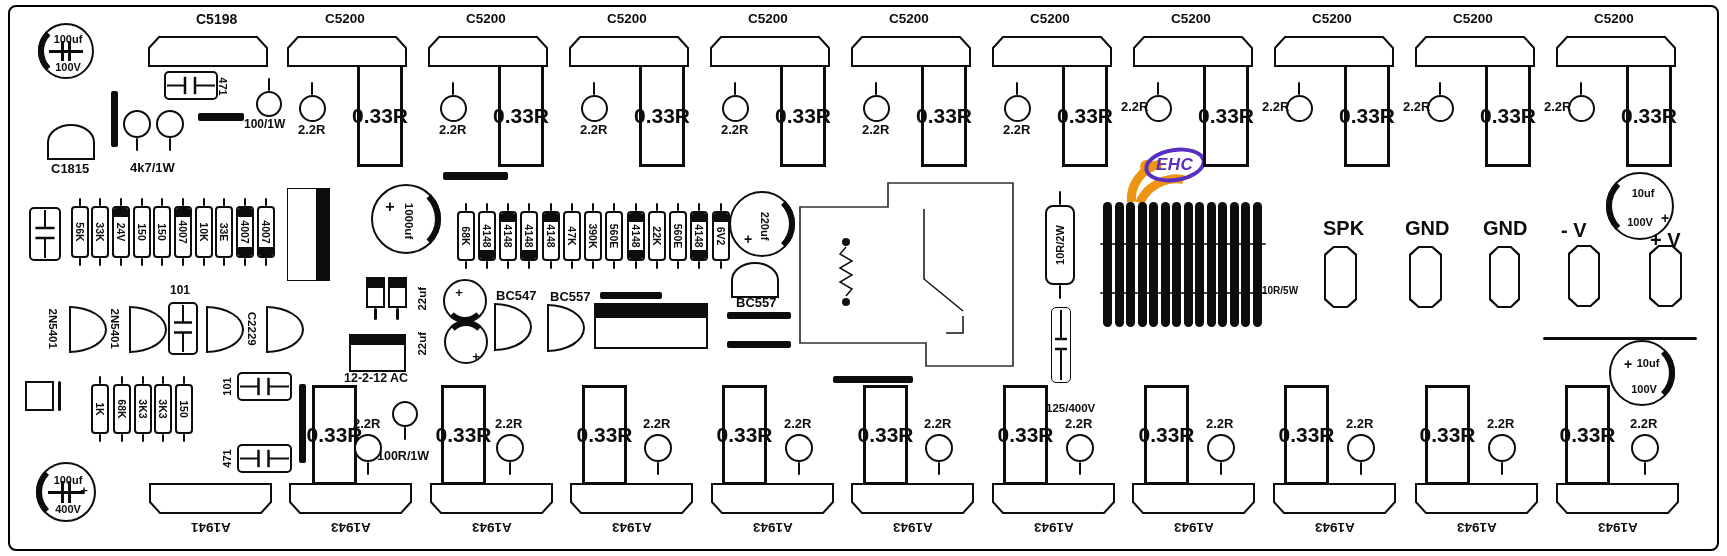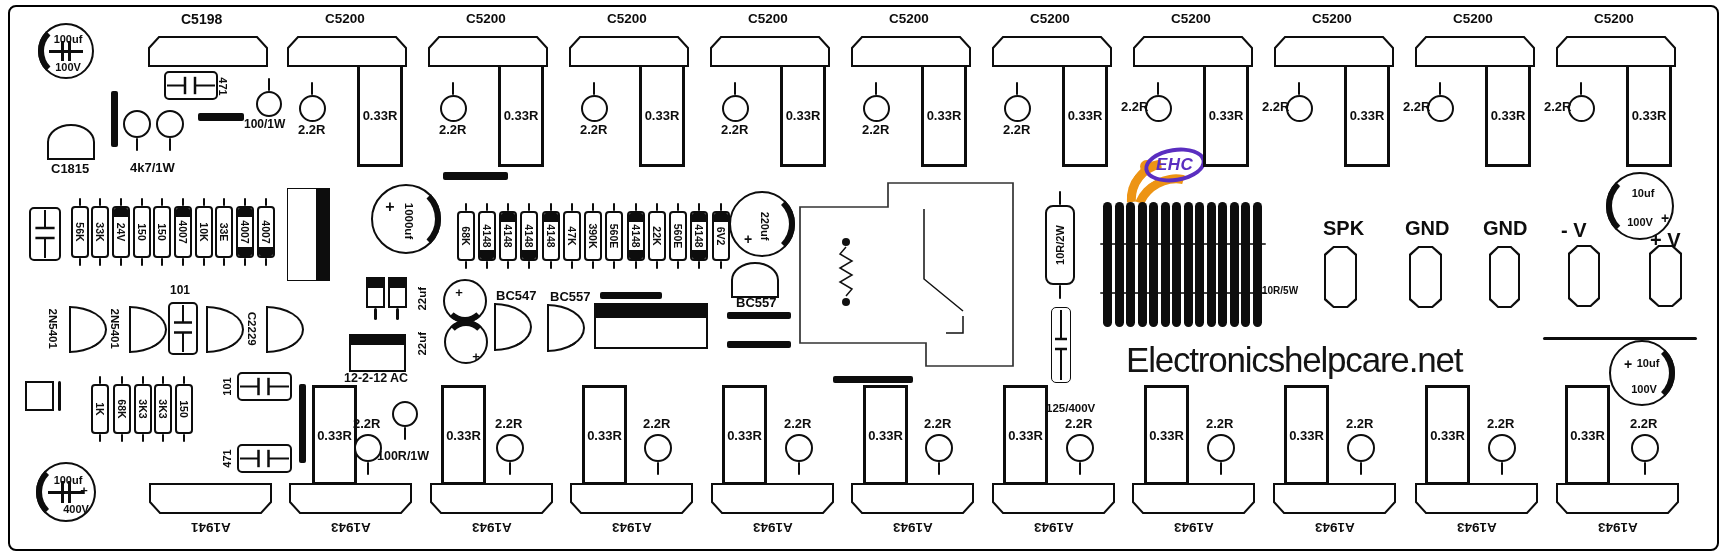--- a/index.html
+++ b/index.html
@@ -9,21 +9,21 @@
   .ctr{display:flex;align-items:center;justify-content:center;}
   .bar{position:absolute;background:#0d0d0d;border-radius:2px;}
   .circ{position:absolute;border:2.6px solid #0d0d0d;border-radius:50%;background:#fff;box-sizing:border-box;}
   .resbody{position:absolute;border:2px solid #0d0d0d;border-radius:4px;background:#fff;box-sizing:border-box;overflow:hidden;}
   .band{position:absolute;left:0;right:0;background:#0d0d0d;}
   .rlab{position:absolute;left:50%;top:50%;font-weight:700;color:#0d0d0d;white-space:nowrap;}
   .fbox{position:absolute;border:2px solid #0d0d0d;border-radius:5px;background:#fff;box-sizing:border-box;}
   .tbox{position:absolute;border:2px solid #0d0d0d;background:#fff;box-sizing:border-box;overflow:hidden;}
   .tall{position:absolute;border:1.6px solid #0d0d0d;background:#fff;box-sizing:border-box;overflow:hidden;}
   .dome{position:absolute;border:2.2px solid #0d0d0d;background:#fff;box-sizing:border-box;}
-  .rrect{position:absolute;border:3.5px solid #0d0d0d;background:#fff;box-sizing:border-box;display:flex;align-items:center;justify-content:center;font-weight:700;font-size:13px;color:#0d0d0d;}
+  .rrect{position:absolute;border:3.5px solid #0d0d0d;background:#fff;box-sizing:border-box;display:flex;align-items:center;justify-content:center;font-weight:700;font-size:21px;color:#0d0d0d;}
   .ecap{position:absolute;border:2.2px solid #0d0d0d;border-radius:50%;background:#fff;box-sizing:border-box;}
   .arc{position:absolute;border-radius:50%;border:6.5px solid transparent;box-sizing:border-box;}
   .etext{position:absolute;font-weight:700;color:#0d0d0d;transform:translate(-50%,-50%);white-space:nowrap;line-height:1;}
   .sq{position:absolute;border:2px solid #0d0d0d;background:#fff;box-sizing:border-box;}
   .abs{position:absolute;overflow:visible;}
   #watermark{position:absolute;left:1126px;top:340px;font-size:35px;font-weight:400;letter-spacing:-1.2px;color:#141414;white-space:nowrap;}
   
   #logo{position:absolute;left:1118px;top:136px;width:130px;height:100px;}
   .lg-arc1{position:absolute;left:10px;top:22px;width:52px;height:58px;border:9px solid transparent;border-left-color:var(--lg-orange);border-radius:50%;transform:rotate(38deg);}
   .lg-arc2{position:absolute;left:14px;top:40px;width:58px;height:44px;border:9px solid transparent;border-top-color:var(--lg-orange);border-radius:50%;transform:rotate(-28deg);}
@@ -44,30 +44,29 @@
       <circle cx="846" cy="242" r="4" fill="#111"></circle>
       <circle cx="846" cy="302" r="4" fill="#111"></circle>
     </svg>
   <div id="logo">
     <div class="lg-arc1"></div>
     <div class="lg-arc2"></div>
     <div class="lg-head"></div>
     <div class="lg-ell"></div>
     <span class="lg-txt">EHC</span>
   </div>
-  <div id="watermark">Electronicshelpcare.net</div>
 <div class="ecap" style="left: 38px; top: 23px; width: 56px; height: 56px;">
       <div class="arc" style="left: -2px; top: -2px; width: 56px; height: 56px; border-left-color: rgb(13, 13, 13);"></div>
       <div class="band" style="left: 18%; right: 18%; top: calc(50% - 1px); height: 2.5px;"></div>
       <div class="band" style="left: calc(50% - 5px); right: auto; width: 3px; top: 30%; height: 40%;"></div>
       <div class="band" style="left: calc(50% + 2px); right: auto; width: 3px; top: 30%; height: 40%;"></div>
       <span class="etext" style="left: 28px; top: 14px; font-size: 11px;">100uf</span>
       <span class="etext" style="left: 28px; top: 42px; font-size: 11px;">100V</span>
     </div>
-    <div class="lbl" style="left: 181px; top: 12px; font-size: 14px;">C5198</div>
+    <div class="lbl" style="left: 196px; top: 12px; font-size: 14px;">C5198</div>
     <svg class="abs" width="120" height="31" viewBox="0 0 120 31" style="left: 148px; top: 36px;">
       <polygon points="1,30 1,12 11,1 109,1 119,12 119,30" fill="#fff" stroke="#0d0d0d" stroke-width="2"></polygon>
     </svg>
     <div class="fbox" style="left: 164px; top: 71px; width: 54px; height: 29px;"></div>
     <svg class="abs" width="54" height="29" viewBox="0 0 54 29" style="left: 164px; top: 71px;">
       <line x1="3" y1="14.5" x2="21" y2="14.5" stroke="#0d0d0d" stroke-width="2"></line>
       <line x1="31" y1="14.5" x2="51" y2="14.5" stroke="#0d0d0d" stroke-width="2"></line>
       <line x1="21" y1="5.800000000000001" x2="21" y2="23.200000000000003" stroke="#0d0d0d" stroke-width="2.5"></line>
       <line x1="31" y1="5.800000000000001" x2="31" y2="23.200000000000003" stroke="#0d0d0d" stroke-width="2.5"></line>
     </svg>
@@ -247,21 +246,21 @@
       <line x1="31.5" y1="5.800000000000001" x2="31.5" y2="23.200000000000003" stroke="#0d0d0d" stroke-width="2.5"></line>
     </svg>
     <div class="bar" style="left: 299px; top: 384px; width: 7px; height: 79px;"></div>
     <div class="ecap" style="left: 36px; top: 462px; width: 60px; height: 60px;">
       <div class="arc" style="left: -2px; top: -2px; width: 60px; height: 60px; border-left-color: rgb(13, 13, 13);"></div>
       <div class="band" style="left: 18%; right: 18%; top: calc(50% - 1px); height: 2.5px;"></div>
       <div class="band" style="left: calc(50% - 5px); right: auto; width: 3px; top: 30%; height: 40%;"></div>
       <div class="band" style="left: calc(50% + 2px); right: auto; width: 3px; top: 30%; height: 40%;"></div>
       <span class="etext" style="left: 30px; top: 16px; font-size: 11px;">100uf</span>
       <span class="etext" style="left: 46px; top: 26px; font-size: 13px;">+</span>
-      <span class="etext" style="left: 38px; top: 45px; font-size: 11px;">400V</span>
+      <span class="etext" style="left: 30px; top: 45px; font-size: 11px;">400V</span>
     </div>
     <div class="circ" style="left: 392px; top: 401px; width: 26px; height: 26px;"></div>
     <div class="bar" style="left: 403.75px; top: 427px; width: 2.5px; height: 13px;"></div>
     <div class="lbl" style="left: 377px; top: 450px; font-size: 12.5px;">100R/1W</div>
     <div class="bar" style="left: 833px; top: 376px; width: 80px; height: 7px;"></div>
     <div class="resbody" style="left: 71px; top: 206px; width: 18px; height: 52px;">
       <span class="rlab" style="font-size: 10.5px; transform: translate(-50%, -50%) rotate(90deg);">56K</span>
     </div>
     <div class="bar" style="left: 78.75px; top: 198px; width: 2.5px; height: 8px;"></div>
     <div class="bar" style="left: 78.75px; top: 258px; width: 2.5px; height: 8px;"></div>

